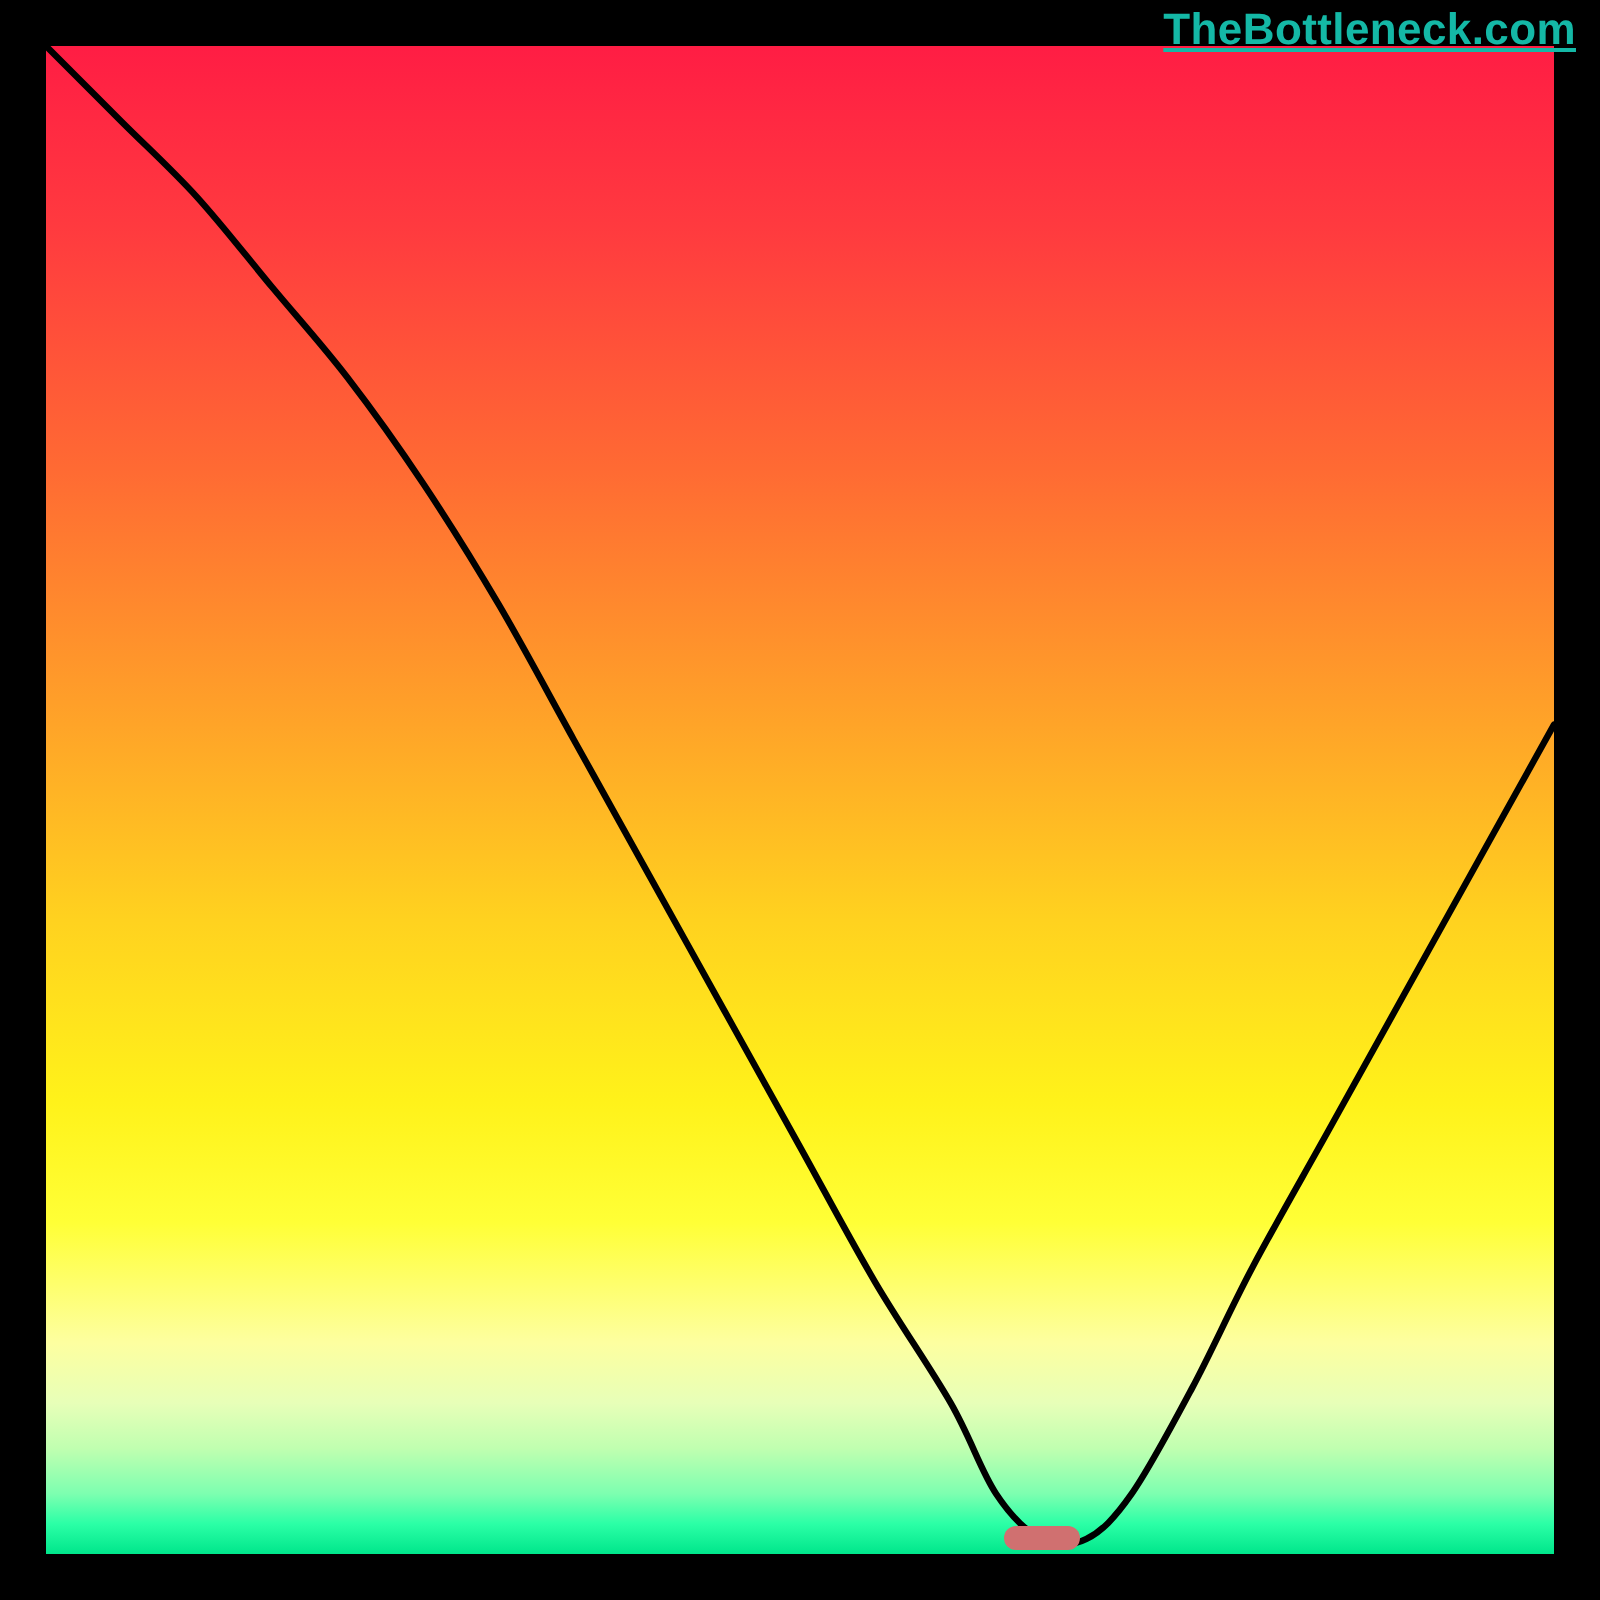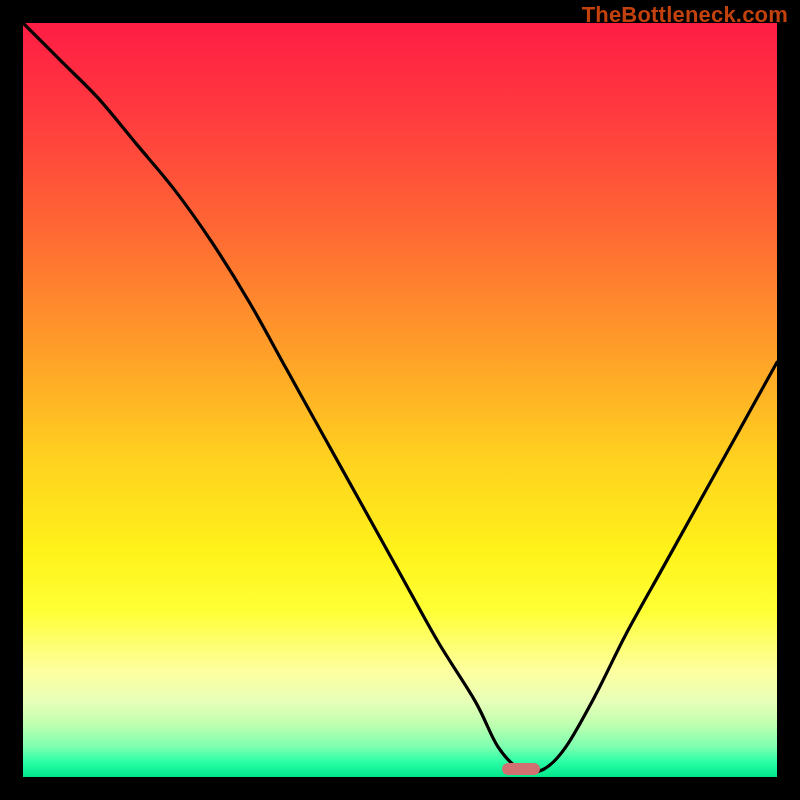--- a/index.html
+++ b/index.html
@@ -35,25 +35,26 @@
       #e7ffb8 90%,
       #c0ffb0 93%,
       #7dffb0 96%,
       #2bffa6 98%,
       #00e68b 100%);
   }
   .watermark {
     position: absolute;
     top: 2px;
     right: 12px;
-    color: #c2410c;
+    color: #14b8a6;
     font-size: 22px;
     font-weight: 600;
     letter-spacing: 0.2px;
     user-select: none;
+    text-decoration: underline;
   }
   svg.curve {
     position: absolute;
     left: 0;
     top: 0;
     width: 754px;
     height: 754px;
   }
   .marker {
     position: absolute;

